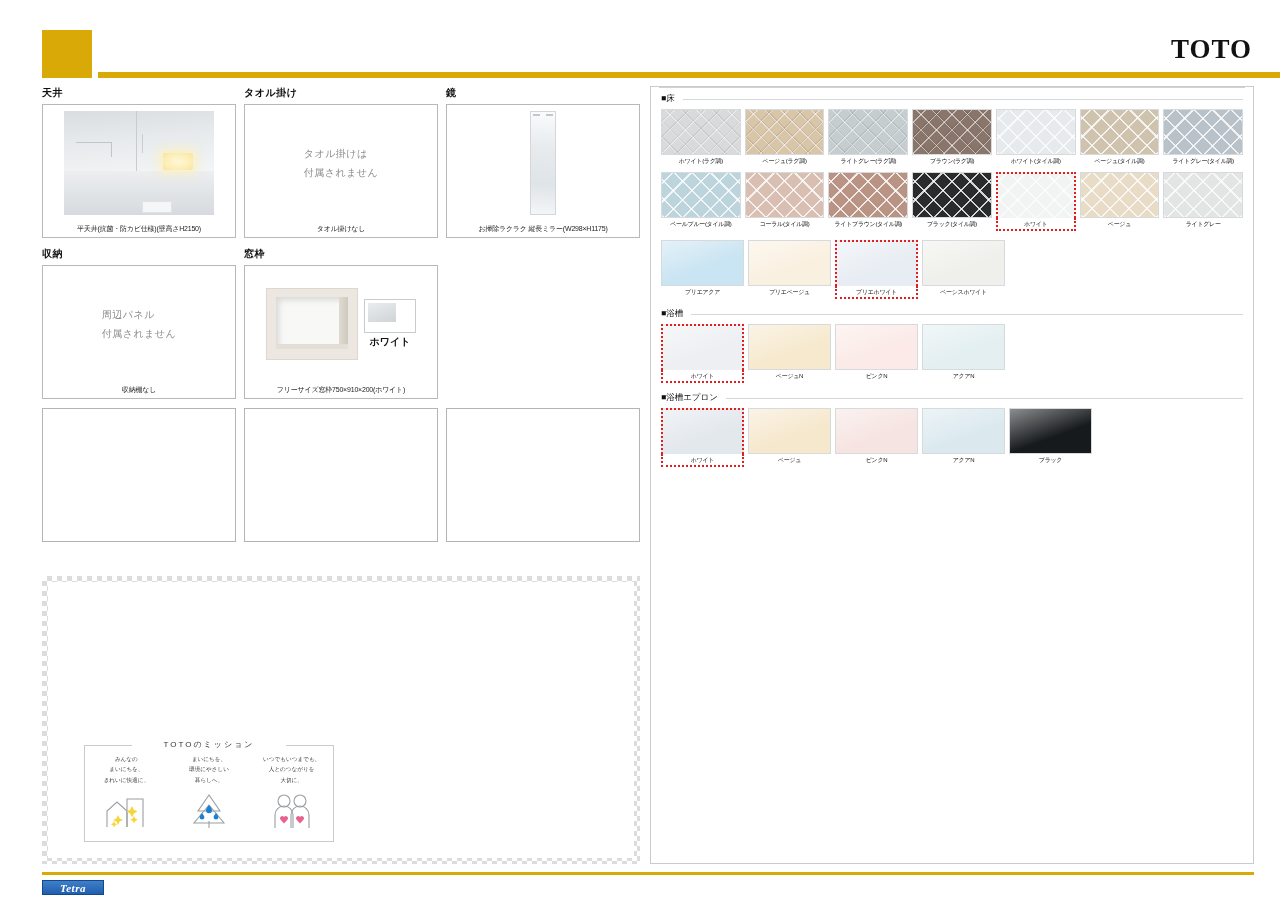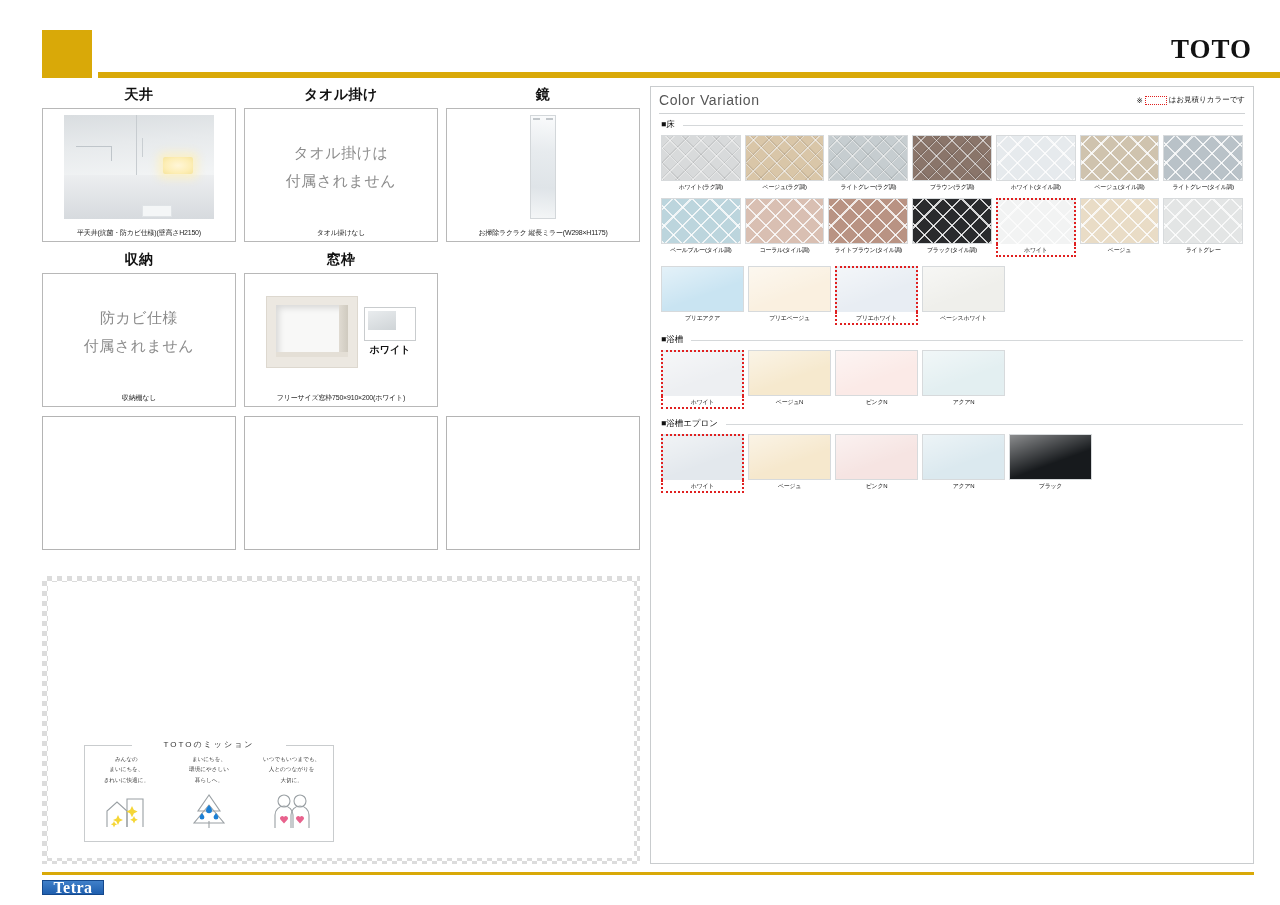--- a/index.html
+++ b/index.html
@@ -28,38 +28,38 @@
     font-family: "Liberation Serif", "DejaVu Serif", serif;
     font-weight: bold; font-size: 27px; letter-spacing: 1px; color: #111;
   }
 
   
   .left-col { position: absolute; left: 42px; top: 86px; width: 598px; }
 
   .card-grid { display: flex; gap: 8px; margin-bottom: 9px; }
   .card-wrap { width: 194px; }
   .card-title {
-    text-align: center; font-size: 14px; font-weight: bold;
+    text-align: left; font-size: 10px; font-weight: bold;
     color: #111; margin-bottom: 4px; letter-spacing: .5px;
   }
   .card {
     width: 194px; height: 134px; border: 1px solid #b8b8b8;
     background: #fff; position: relative; overflow: hidden;
     display: flex; flex-direction: column;
   }
   .card-body { flex: 1; position: relative; display: flex;
     align-items: center; justify-content: center; overflow: hidden; }
   .card-cap {
     height: 16px; line-height: 16px; text-align: center;
     font-size: 7px; color: #222; white-space: nowrap;
     letter-spacing: -.2px; padding: 0 2px;
   }
   .card.blank-card { border: 1px solid #b4b4b4; }
   .notice {
-    font-size: 15px; color: #8c8c8c; text-align: center;
+    font-size: 10px; color: #8c8c8c; 
     line-height: 1.9; letter-spacing: .5px;
   }
 
   
   .ph-ceiling {
     width: 150px; height: 104px; position: relative;
     background: linear-gradient(175deg,#d9dde0 0%,#e7eaec 28%,#f2f4f5 60%,#e3e6e8 100%);
   }
   .ph-ceiling:before {
     content:""; position:absolute; left:0; top:58%; width:100%; height:42%;
@@ -219,21 +219,21 @@
   .footer-rule { position: absolute; left: 42px; top: 0; width: 1212px; height: 3px;
     background: #d9a908; }
   .tetra {
     position: absolute; left: 42px; top: 8px; width: 62px; height: 15px;
     background: linear-gradient(180deg,#3f7fc9,#1f5fae);
     border: 1px solid #14488c;
     display: flex; align-items: center; justify-content: center;
   }
   .tetra span {
     font-family: "Liberation Serif", "DejaVu Serif", serif;
-    font-weight: bold; font-size: 16px; color: #fff;
+    font-style: italic; font-weight: bold; font-size: 11px; color: #fff;
     letter-spacing: .5px;
   }
   .foot-text {
     position: absolute; left: 112px; top: 10px; width: 1150px;
     font-size: 7.5px; color: #111; white-space: nowrap; letter-spacing: -.1px;
   }
 </style>
 </head>
 <body>
 
@@ -293,21 +293,21 @@
       </div>
     </div>
 
     <div class="card-grid">
 
       <div class="card-wrap">
         <div class="card-title">収納</div>
         <div class="card">
           <div class="card-body">
             <div class="notice">
-              <div>防カビ仕様</div>
+              <div>周辺パネル</div>
               <div>付属されません</div>
             </div>
           </div>
           <div class="card-cap">収納棚なし</div>
         </div>
       </div>
 
 
       <div class="card-wrap">
         <div class="card-title">窓枠</div>
@@ -404,28 +404,20 @@
               </svg>
             </div>
           </div>
 
         </div>
       </div>
     </div>
   </div>
 
   <div class="right-col">
-    <div class="cv-head">
-      <div class="cv-title">Color Variation</div>
-      <div class="cv-note">
-        <span>※</span>
-        <span class="dot-chip"></span>
-        <span>はお見積りカラーです</span>
-      </div>
-    </div>
     <div class="cv-underline"></div>
 
     <div class="sect">
       <div class="sect-hd">
         <span class="txt">■床</span>
         <span class="rule"></span>
       </div>
       <div class="sw-row" id="floor-r1">
           <div class="sw">
             <div class="sw-box" style="background: rgb(216, 218, 219);">

